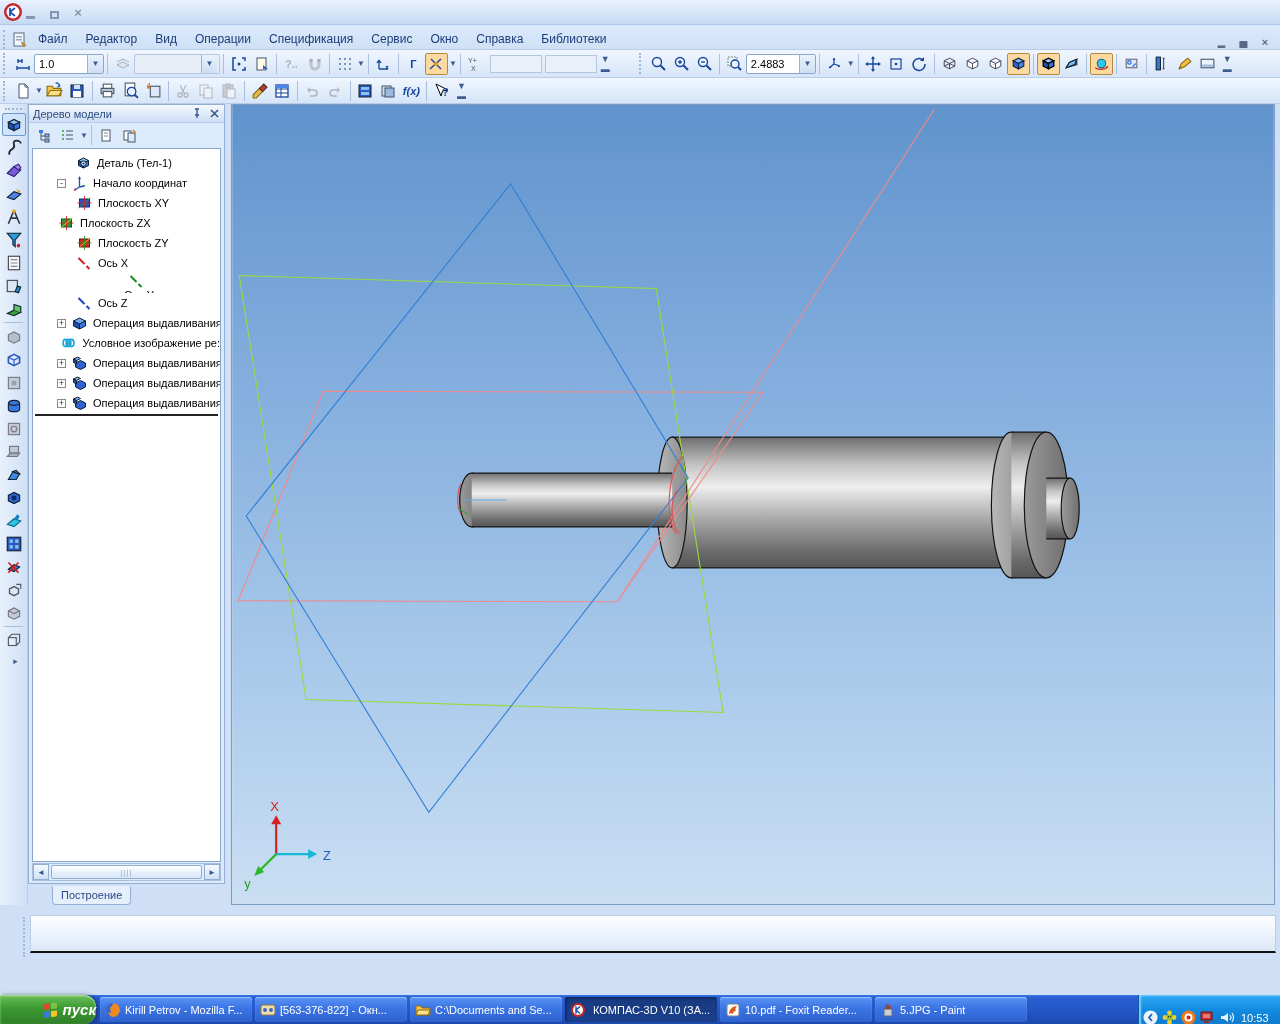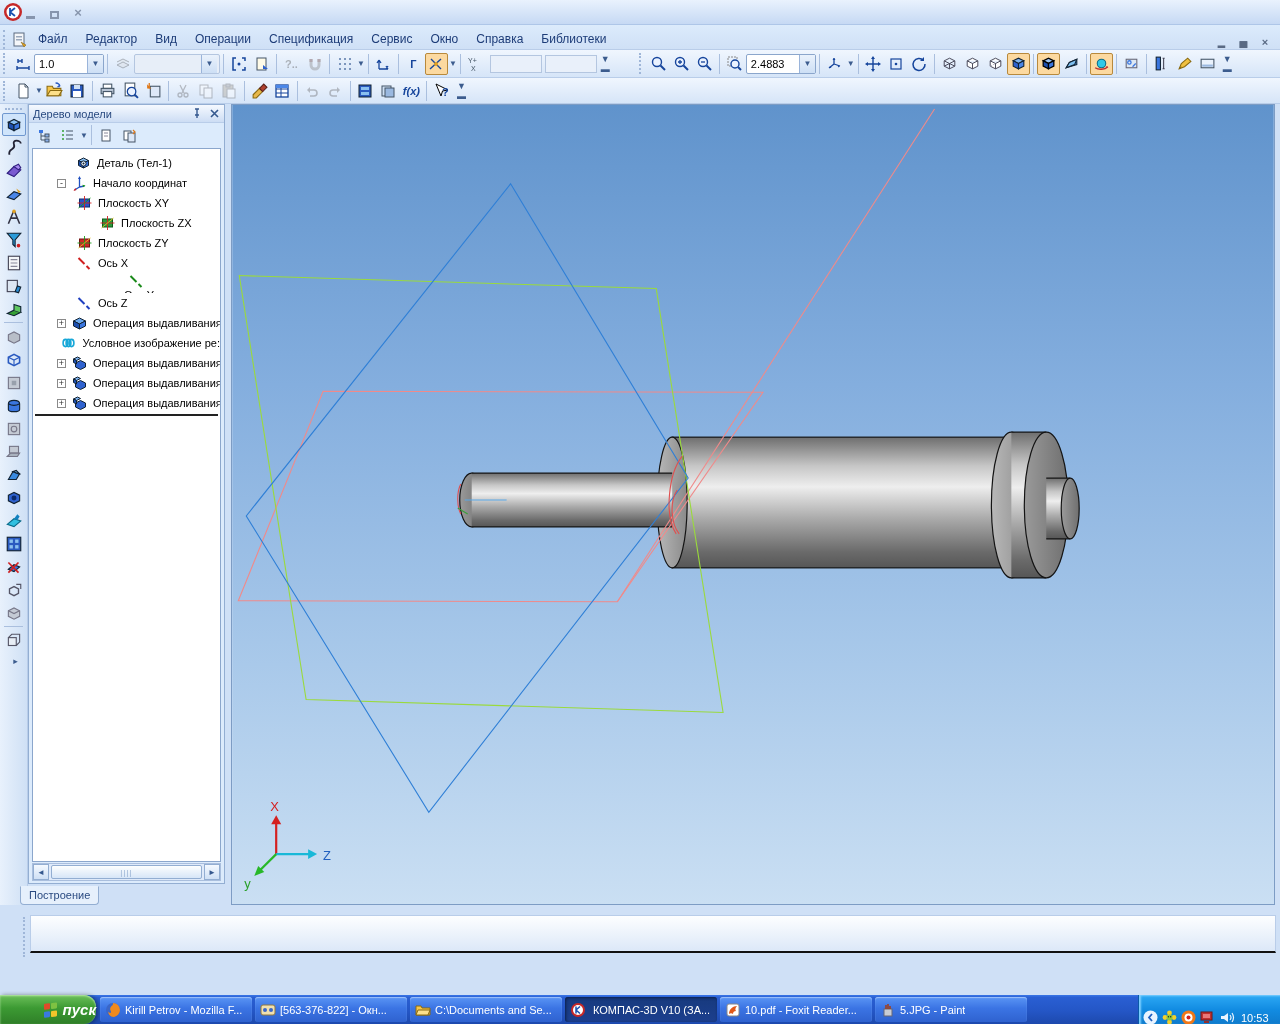--- a/index.html
+++ b/index.html
@@ -78,21 +78,21 @@
     font-size:9px; line-height:7px; text-align:center; margin-right:4px; flex:0 0 auto; }
   .ticon { width:18px; height:16px; flex:0 0 auto; display:flex; align-items:center; justify-content:center; }
   #end-marker { height:0; border-top:2px solid #222; margin:1px 2px 0 2px; }
   #tree-scroll { height:18px; margin:1px 3px 2px 3px; background:#dfeafa; border:1px solid #a9bedd;
     display:flex; align-items:center; justify-content:space-between; }
   .sbtn { width:16px; height:16px; background:linear-gradient(#f4f9ff,#cfe0f5); border:1px solid #93aed2;
     color:#35588e; font-size:8px; display:flex; align-items:center; justify-content:center; }
   .sthumb { flex:1; margin:1px 2px; height:14px; background:linear-gradient(#fdfefe,#d7e6f8);
     border:1px solid #93aed2; border-radius:2px; display:flex; align-items:center; justify-content:center;
     color:#93aed2; font-size:8px; letter-spacing:1px; }
-  #build-tab { left:20px; top:886px; padding:2px 8px 3px; background:#e6f0fc;
+  #build-tab { left:52px; top:886px; padding:2px 8px 3px; background:#e6f0fc;
     border:1px solid #93aed2; border-top:1px solid #e6f0fc; border-radius:0 0 4px 4px;
     color:#2a4a80; font-size:11px; }
 
   
   #viewport { left:231px; top:104px; width:1044px; height:801px; border:1px solid #7d9cc4; }
 
   
   #msgwrap { left:0; top:905px; width:1280px; height:70px; background:#cfe0f6; }
   #msg-handle { left:23px; top:12px; width:4px; height:40px; border-left:2px dotted #9fb6d8; }
   #msgbar { left:30px; top:10px; width:1246px; height:38px;
@@ -742,21 +742,21 @@
           <div class="trow" style="padding-left: 42px;">
             <span class="ticon">
               <svg width="17" height="16" viewBox="0 0 16 16">
                 <rect x="3" y="4" width="10" height="8" fill="#2a52c8" stroke="#102a70"></rect>
                 <path d="M1 8h14M8 1v14" stroke="#d02020" stroke-width=".9"></path>
                 <path d="M2 13L14 3" stroke="#1a9a1a" stroke-width=".9"></path>
               </svg>
             </span>
             <span class="lbl">Плоскость XY</span>
           </div>
-          <div class="trow" style="padding-left: 65px;">
+          <div class="trow" style="padding-left: 24px;">
             <span class="ticon">
               <svg width="17" height="16" viewBox="0 0 16 16">
                 <rect x="3" y="4" width="10" height="8" fill="#2a9a3a" stroke="#0c5a18"></rect>
                 <path d="M1 8h14M8 1v14" stroke="#d02020" stroke-width=".9"></path>
                 <path d="M2 13L14 3" stroke="#e0c020" stroke-width=".9"></path>
               </svg>
             </span>
             <span class="lbl">Плоскость ZX</span>
           </div>
           <div class="trow" style="padding-left: 42px;">

